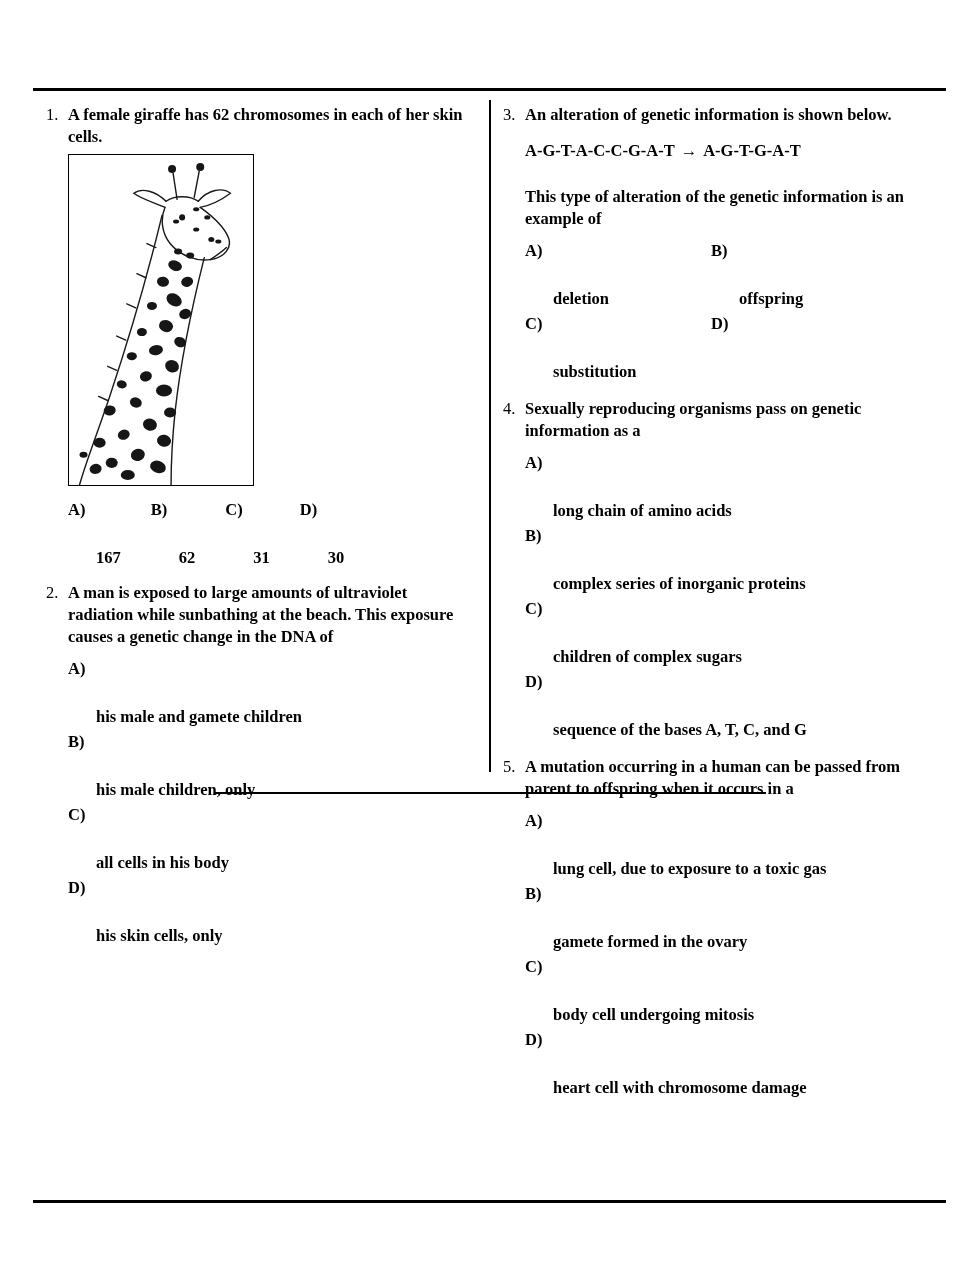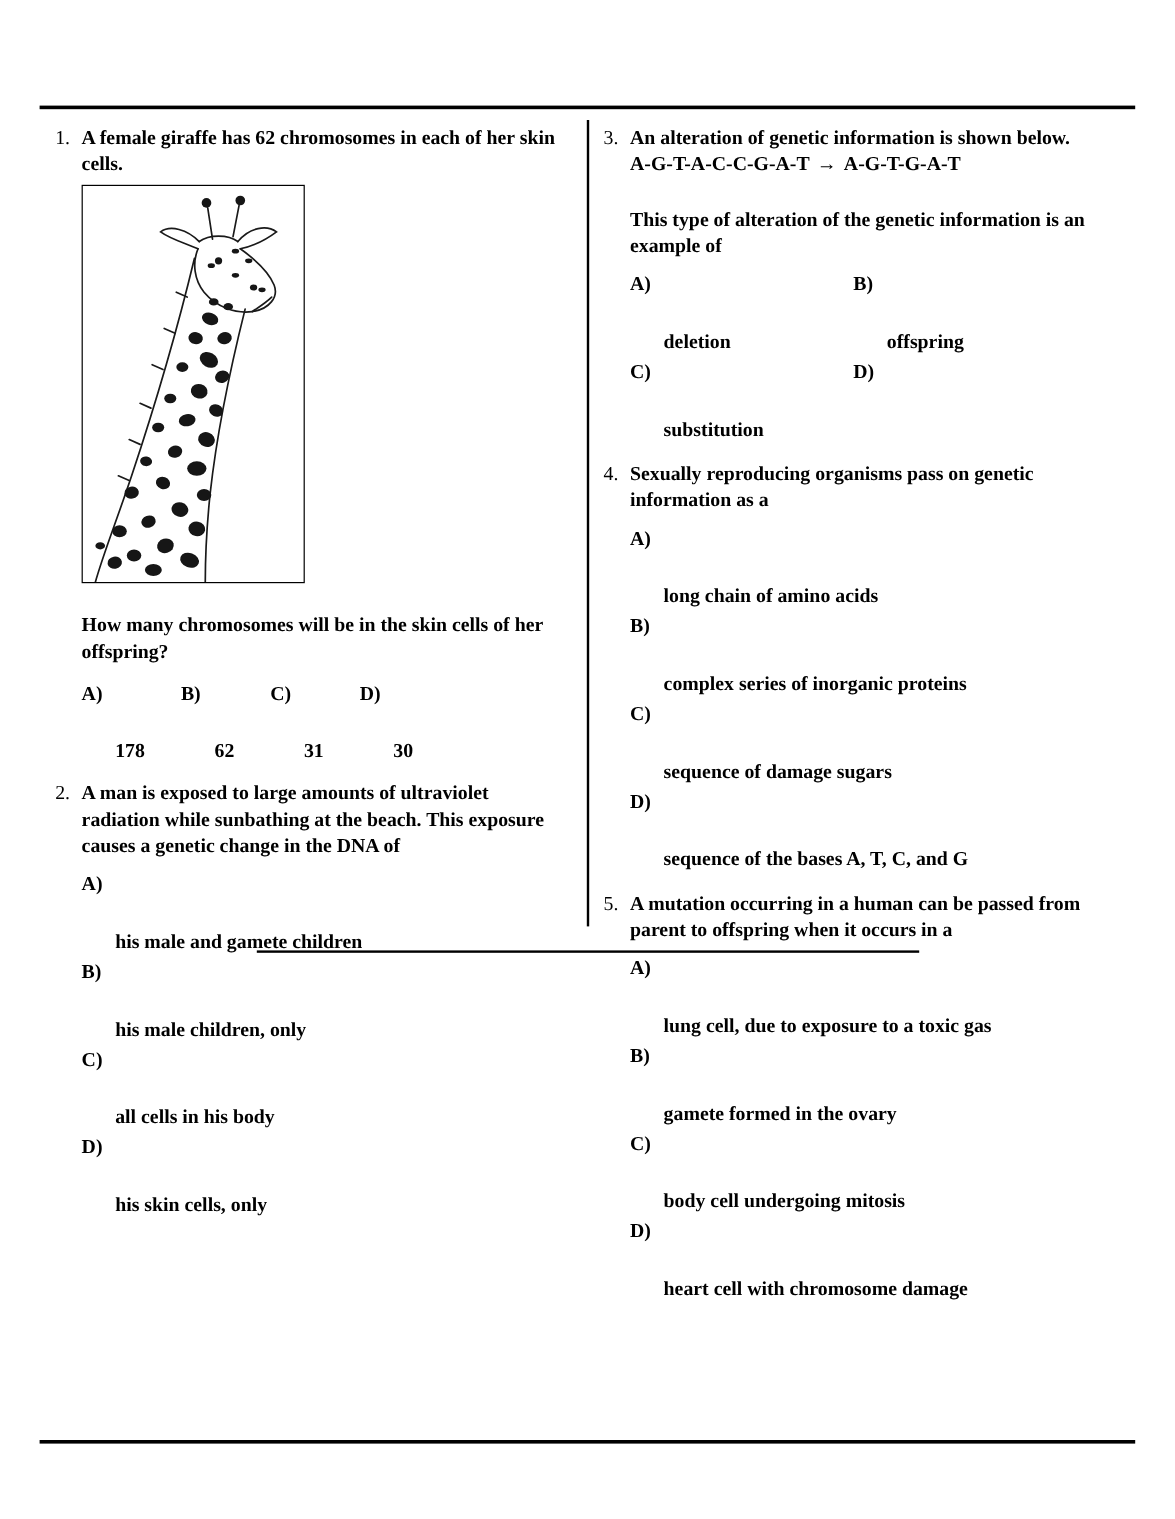--- a/index.html
+++ b/index.html
@@ -45,21 +45,21 @@
 
   .options { margin-top: 8px; }
   .option { display: flex; line-height: 25px; }
   .opt-label { flex: 0 0 28px; }
   .opt-text { flex: 1; min-width: 0; margin-top: 48px; }
 
   .options-inline { display: flex; margin-top: 12px; line-height: 24px; }
   .opt-inline { display: flex; margin-right: 30px; }
   .opt-inline .opt-label { flex: 0 0 28px; }
 
-  .sequence { margin-top: 0; white-space: nowrap; }
+  .sequence { margin-top: 14px; white-space: nowrap; }
   .arrow { padding: 0 6px; }
 
   .options-grid { margin-top: 8px; display: grid; grid-template-columns: 186px 1fr; }
   .options-grid .option { line-height: 25px; }
 </style>
 </head>
 <body>
 
 <div class="page">
 
@@ -139,26 +139,25 @@
               <ellipse cx="68" cy="298" rx="7" ry="6" transform="rotate(-15 68 298)"></ellipse>
               <ellipse cx="42" cy="306" rx="6" ry="5"></ellipse>
               <ellipse cx="88" cy="310" rx="8" ry="6" transform="rotate(20 88 310)"></ellipse>
               <ellipse cx="58" cy="318" rx="7" ry="5"></ellipse>
               <ellipse cx="26" cy="312" rx="6" ry="5" transform="rotate(-10 26 312)"></ellipse>
               <ellipse cx="14" cy="298" rx="4" ry="3"></ellipse>
             </g>
           </svg>
         </div>
 
-        <p class="qtext followup">How many chromosomes will be in the skin cells of her offspring?</p>
 
         <div class="options-inline">
           <span class="opt-inline">
             <span class="opt-label">A)</span>
-            <span class="opt-text">178</span>
+            <span class="opt-text">167</span>
           </span>
           <span class="opt-inline">
             <span class="opt-label">B)</span>
             <span class="opt-text">62</span>
           </span>
           <span class="opt-inline">
             <span class="opt-label">C)</span>
             <span class="opt-text">31</span>
           </span>
           <span class="opt-inline">
@@ -236,21 +235,21 @@
           <div class="option">
             <span class="opt-label">A)</span>
             <span class="opt-text">long chain of amino acids</span>
           </div>
           <div class="option">
             <span class="opt-label">B)</span>
             <span class="opt-text">complex series of inorganic proteins</span>
           </div>
           <div class="option">
             <span class="opt-label">C)</span>
-            <span class="opt-text">sequence of damage sugars</span>
+            <span class="opt-text">children of complex sugars</span>
           </div>
           <div class="option">
             <span class="opt-label">D)</span>
             <span class="opt-text">sequence of the bases A, T, C, and G</span>
           </div>
         </div>
       </div>
     </div>
 
     <div class="question q5">

